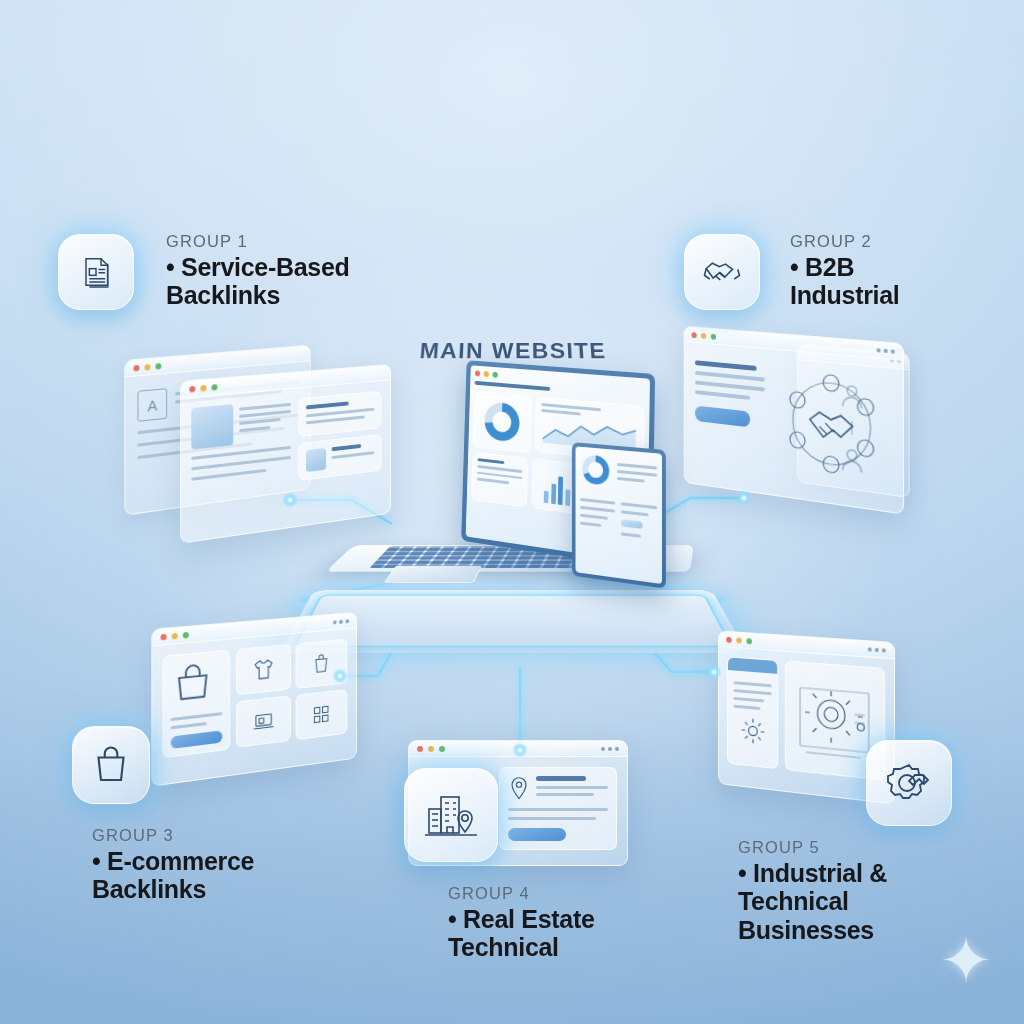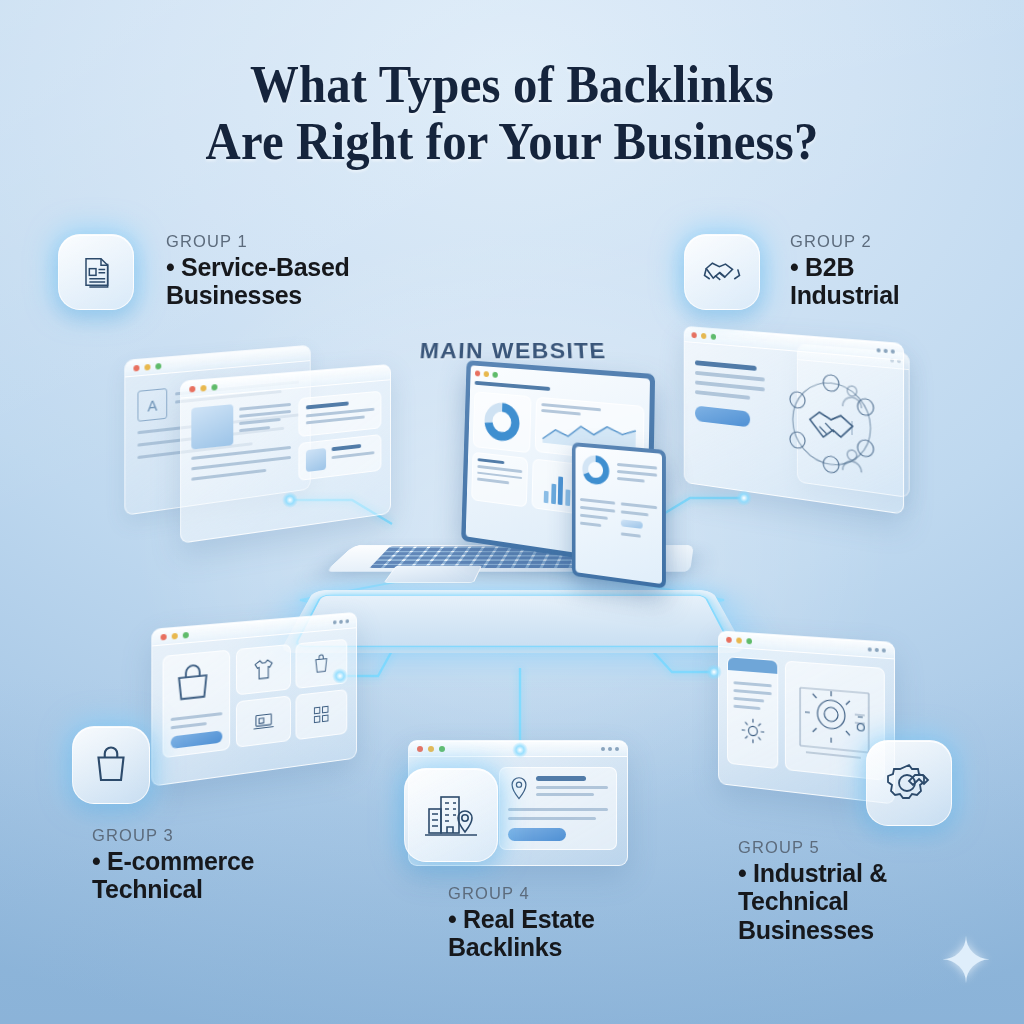--- a/index.html
+++ b/index.html
@@ -155,24 +155,20 @@
     background:radial-gradient(circle,#ffffff 0%,rgba(140,220,255,.85) 35%,rgba(140,220,255,0) 70%);
     pointer-events:none;}
 </style>
 </head>
 <body>
 
 <div id="stage">
 
   <div class="vig"></div>
 
-  <div id="title">
-    <span class="ln">What Types of Backlinks</span>
-    <span class="ln ln2">Are Right for Your Business?</span>
-  </div>
 
   <svg id="wires" width="1024" height="1024" viewBox="0 0 1024 1024">
     <defs>
       <filter id="gl" x="-60%" y="-60%" width="220%" height="220%">
         <feGaussianBlur stdDeviation="4" result="b"></feGaussianBlur>
         <feMerge>
             <feMergeNode in="b"></feMergeNode>
             <feMergeNode in="SourceGraphic"></feMergeNode>
           </feMerge>
       </filter>
@@ -263,21 +259,21 @@
       <path d="M12 8h18l8 8v24H12z"></path>
       <path d="M30 8v8h8"></path>
       <rect x="16" y="20" width="8" height="8"></rect>
       <path d="M27 21h8M27 25h8M16 32h19M16 36h19"></path>
       <path d="M38 14v28H16"></path>
     </svg>
   </div>
   <div class="glabel" style="left:166px;top:232px;">
     <div class="gnum">GROUP 1</div>
     <div class="gname">Service-Based
-Businesses</div>
+Backlinks</div>
   </div>
 
   <div class="panel ghost" style="left:792px;top:348px;width:118px;height:140px;transform:perspective(900px) rotateY(-20deg) skewY(6deg);">
     <div class="bar">
       <span class="dots-r">
           <i></i>
           <i></i>
         </span>
     </div>
     <div style="padding:16px;display:flex;flex-direction:column;align-items:center;gap:10px;">
@@ -483,21 +479,21 @@
 
   <div class="itile" style="left:72px;top:726px;width:76px;height:76px;">
     <svg width="40" height="40" viewBox="0 0 32 32" fill="none" stroke="#2c4a6b" stroke-width="1.7">
       <path d="M6 10h20l-2 18H8z"></path>
         <path d="M11 10V7a5 5 0 0 1 10 0v3"></path>
     </svg>
   </div>
   <div class="glabel" style="left:92px;top:826px;">
     <div class="gnum">GROUP 3</div>
     <div class="gname">E-commerce
-Technical</div>
+Backlinks</div>
   </div>
 
   <div class="panel" style="left:408px;top:740px;width:218px;height:124px;">
     <div class="bar">
       <span class="dot d1"></span>
       <span class="dot d2"></span>
       <span class="dot d3"></span>
       <span class="dots-r">
           <i></i>
           <i></i>
@@ -532,21 +528,21 @@
       <path d="M22 14h4M30 14h3M22 20h4M30 20h3M22 26h4M30 26h3M22 32h4M9 25h6M9 31h6M9 37h6"></path>
       <path d="M24 44v-6h6v6"></path>
       <path d="M42 22a7 7 0 0 1 7 7c0 5-7 14-7 14s-7-9-7-14a7 7 0 0 1 7-7z"></path>
       <circle cx="42" cy="29" r="3.2"></circle>
       <path d="M2 46h52"></path>
     </svg>
   </div>
   <div class="glabel" style="left:448px;top:884px;">
     <div class="gnum">GROUP 4</div>
     <div class="gname">Real Estate
-Backlinks</div>
+Technical</div>
   </div>
 
   <div class="panel" style="left:712px;top:636px;width:182px;height:156px;transform:perspective(900px) rotateY(-16deg) skewY(5deg);">
     <div class="bar">
       <span class="dot d1"></span>
       <span class="dot d2"></span>
       <span class="dot d3"></span>
       <span class="dots-r">
           <i></i>
           <i></i>

